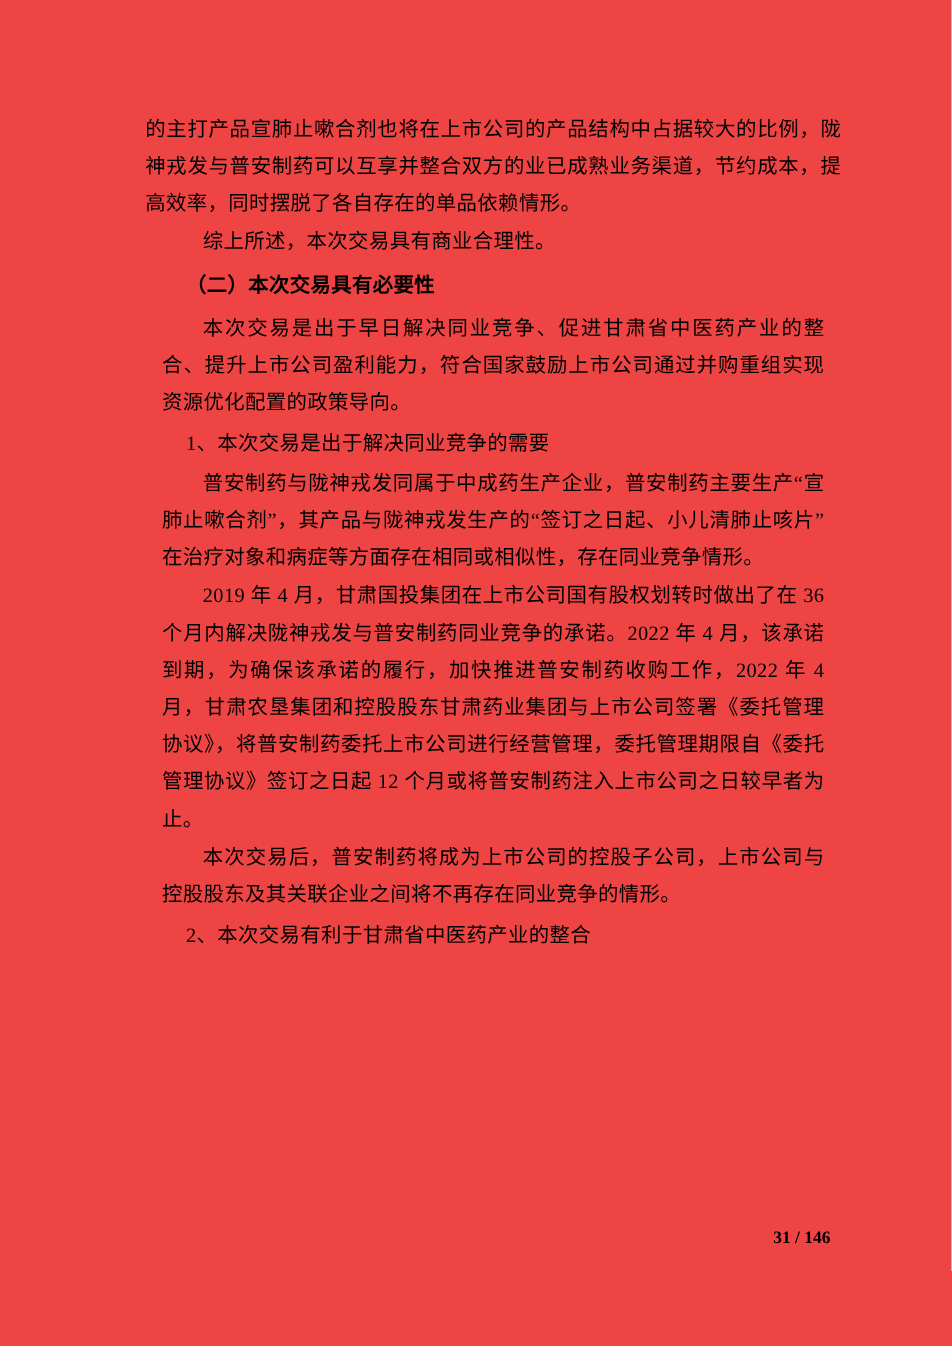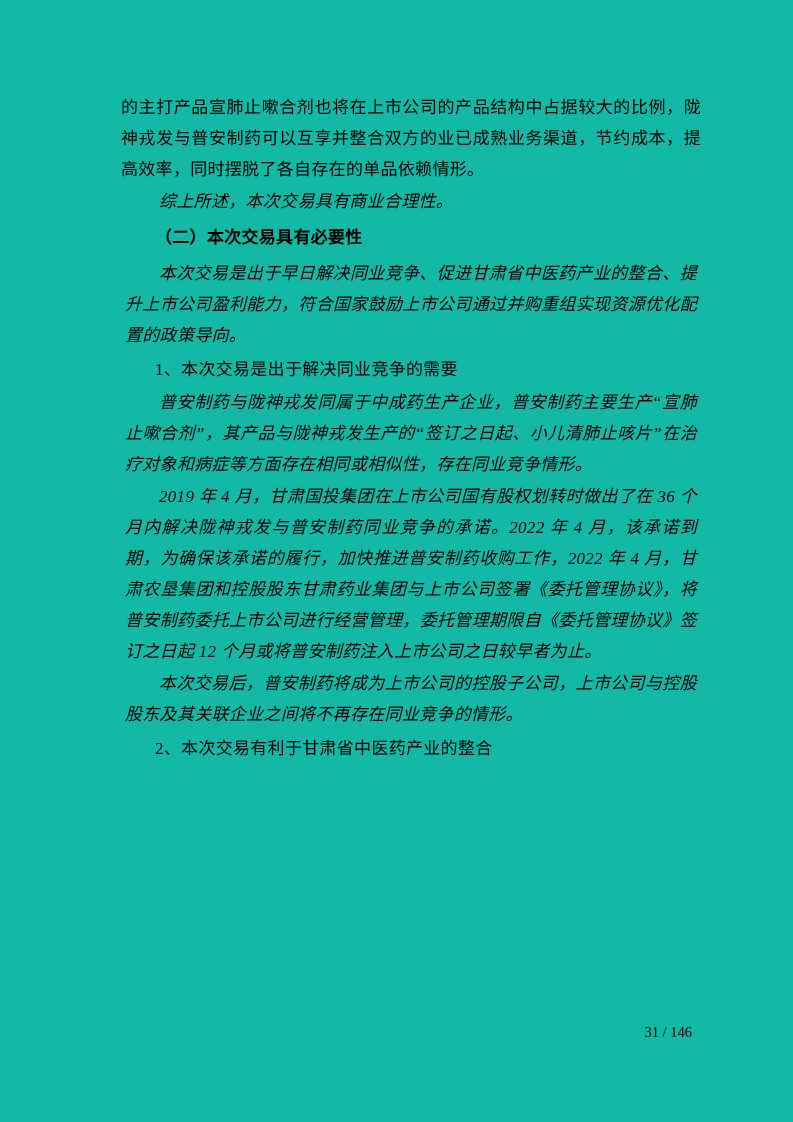--- a/index.html
+++ b/index.html
@@ -5,21 +5,21 @@
 <style>
   html, body {
     margin: 0;
     padding: 0;
     background: #ffffff;
   }
   .page {
     position: relative;
     width: 793px;
     height: 1122px;
-    background: #14b8a6;
+    background: #ef4444;
     color: #000000;
     overflow: hidden;
     font-family: "Liberation Serif", "DejaVu Serif", serif;
   }
   .content {
     position: absolute;
     left: 121px;
     top: 92px;
     width: 580px;
     font-size: 17px;
@@ -36,29 +36,28 @@
     text-indent: 0;
   }
   .content p.section-heading {
     font-weight: 700;
     margin: 5px 0;
   }
   .content p.subsection-heading {
     margin: 3px 0 2px;
   }
   .content p.body-para {
-    margin: 1px 4px;
-    font-style: italic;
+    margin: 1px 14px;
   }
   .footer-pagenum {
     position: absolute;
     top: 1024px;
     right: 101px;
     font-size: 14.5px;
-    font-weight: 400;
+    font-weight: 700;
     font-family: "Liberation Serif", "DejaVu Serif", serif;
     color: #000000;
   }
 </style>
 </head>
 <body>
 
 <div class="page">
 
   <div class="content">

